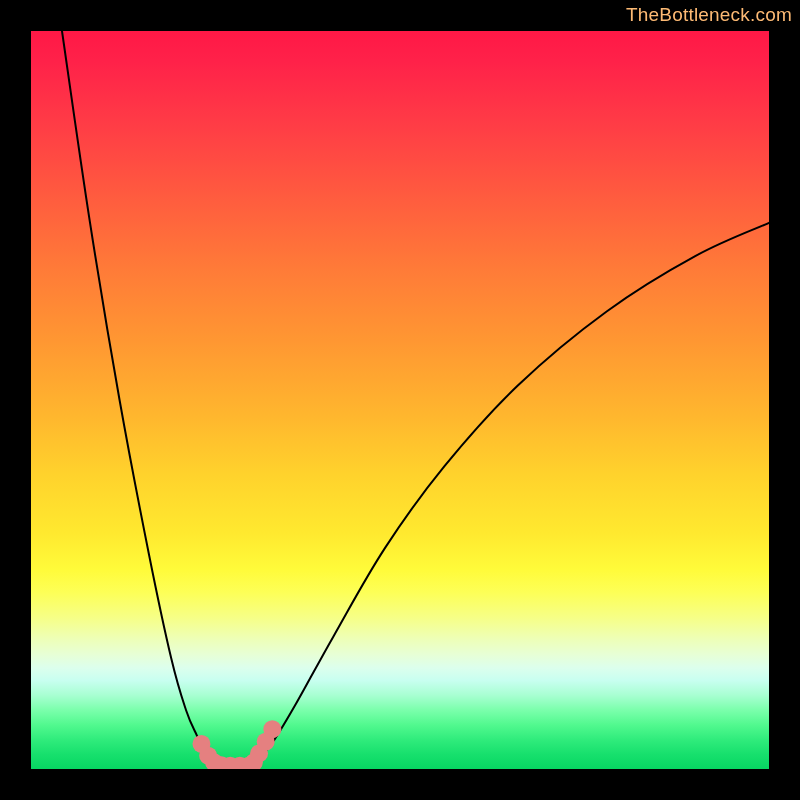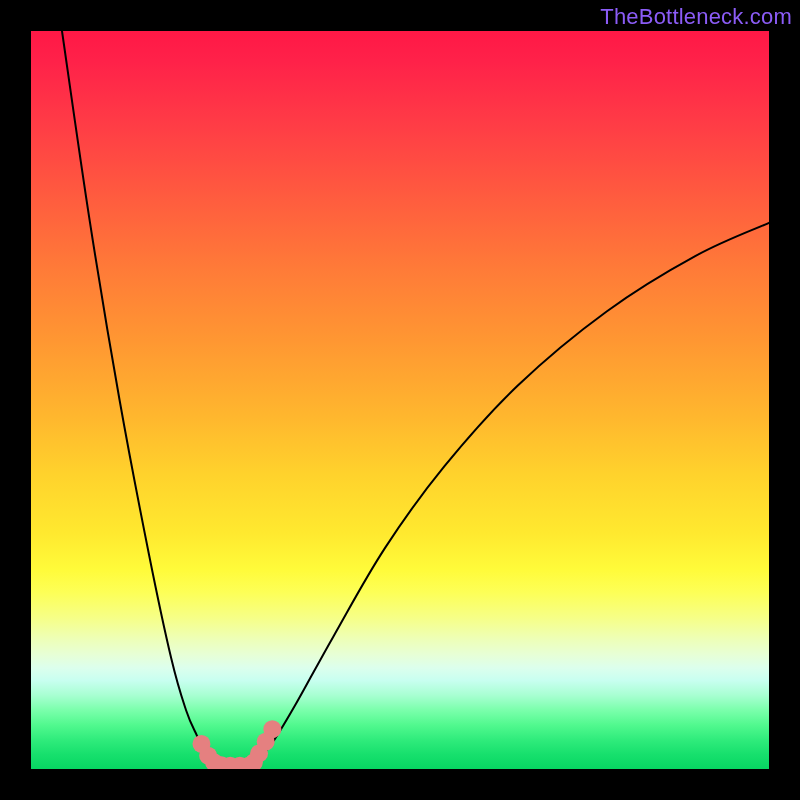--- a/index.html
+++ b/index.html
@@ -62,22 +62,22 @@
     position: absolute;
     left: 0;
     top: 0;
     width: 738px;
     height: 738px;
   }
   .watermark {
     position: absolute;
     top: 4px;
     right: 8px;
-    color: #8b5cf6;
-    font-size: 22px;
+    color: #fdba74;
+    font-size: 19px;
     letter-spacing: 0.2px;
     text-align: center;
   }
 </style>
 </head>
 <body>
 
 <div class="frame">
 
   <div class="watermark">TheBottleneck.com</div>

